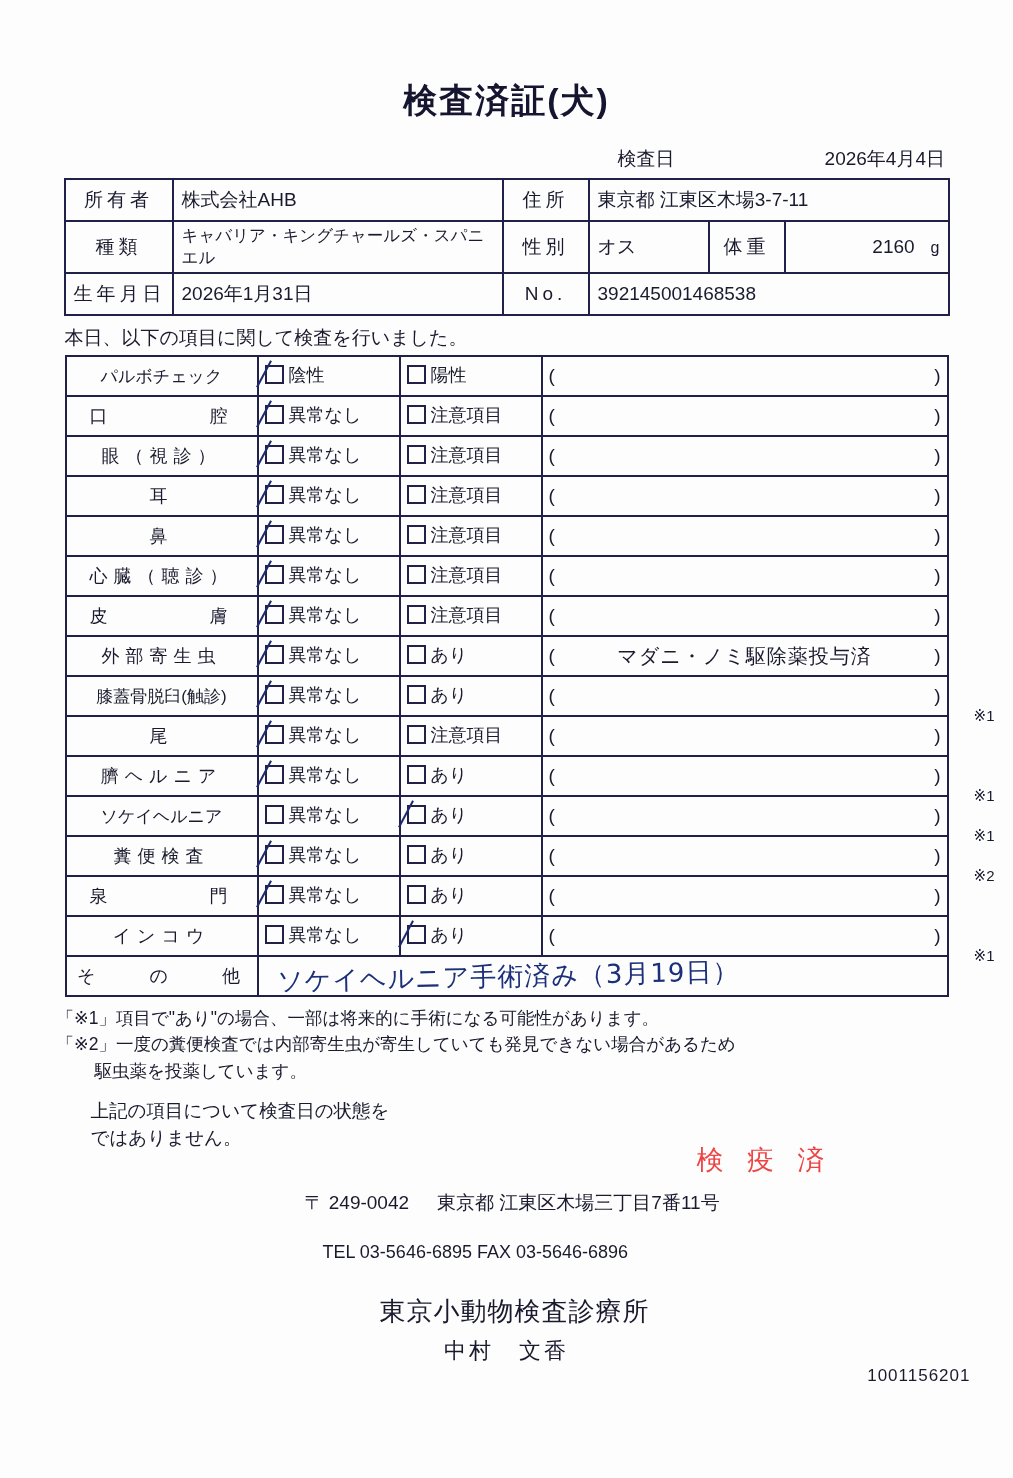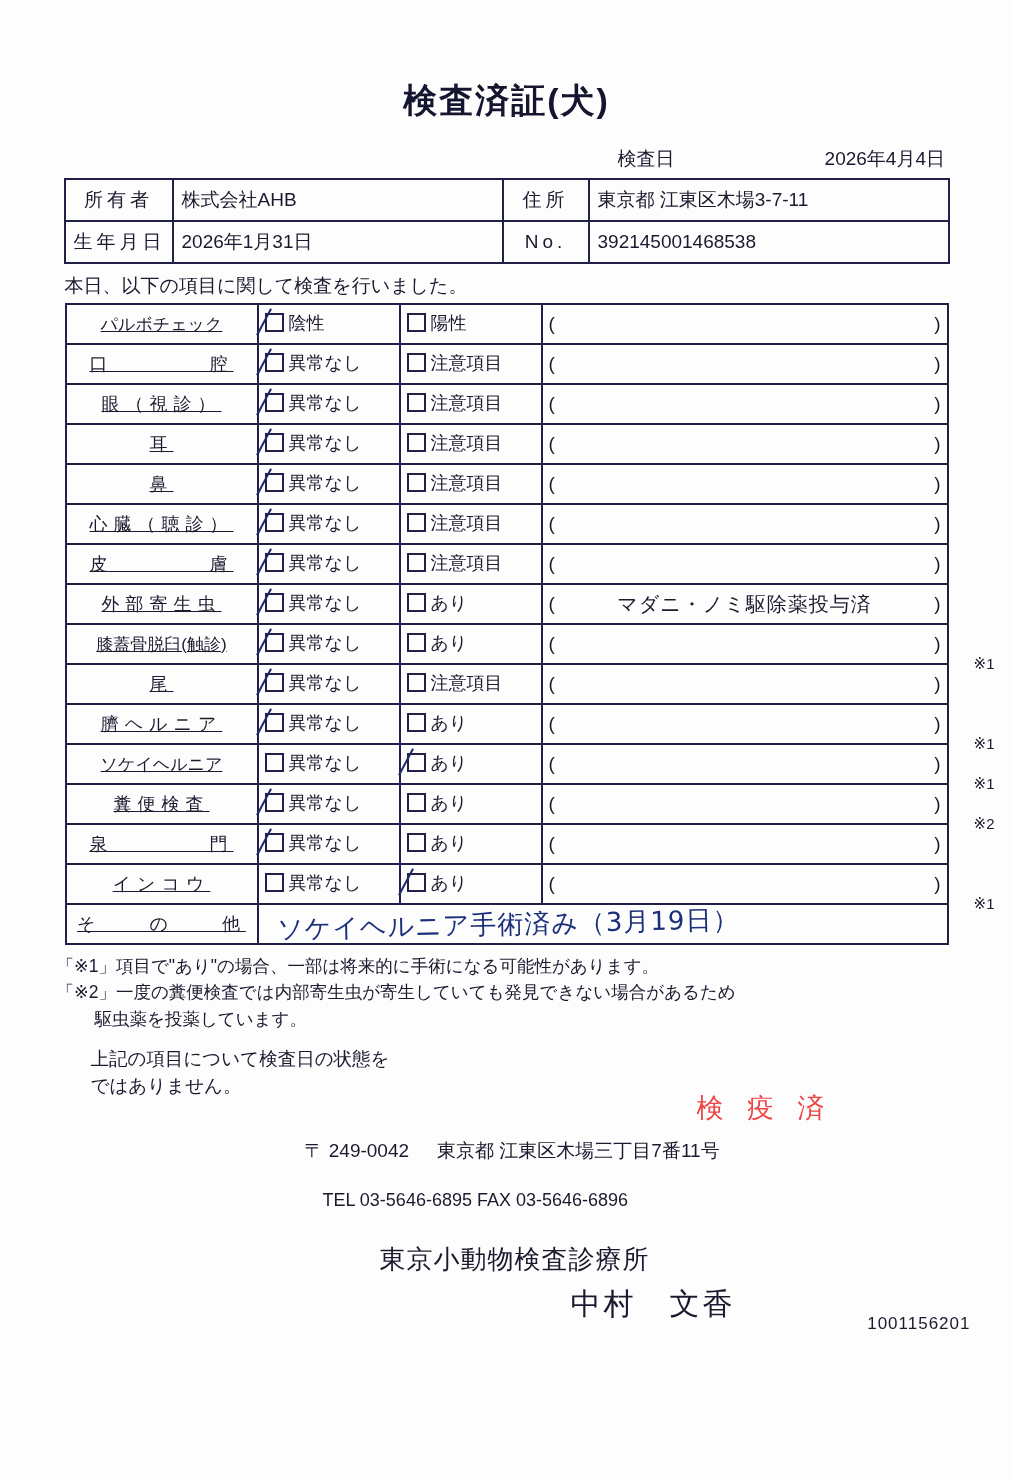--- a/index.html
+++ b/index.html
@@ -94,21 +94,20 @@
     border: 2px solid #202048;
     height: 38px;
     font-size: 18px;
     padding: 0 6px;
     vertical-align: middle;
   }
   .col-name {
     width: 178px;
     text-align: center;
     white-space: nowrap;
-    text-decoration: underline;
   }
   .col-name.spread { letter-spacing: 6px; border-radius: 9px; }
   .col-name.tight { letter-spacing: 0px; font-size: 17px; }
   .col-opt1 { width: 128px; }
   .col-opt2 { width: 128px; }
   .col-paren { }
   .opt {
     display: inline-flex;
     align-items: center;
     white-space: nowrap;
@@ -216,25 +215,25 @@
     position: absolute;
     left: 268px;
     top: 196px;
     width: 420px;
     text-align: center;
     font-size: 26px;
     letter-spacing: 1px;
   }
   .vet {
     position: absolute;
-    left: 279px;
+    left: 260px;
     top: 238px;
     width: 420px;
-    text-align: right;
-    font-size: 30px;
+    text-align: center;
+    font-size: 22px;
     letter-spacing: 3px;
   }
   .serial {
     position: absolute;
     right: 6px;
     top: 268px;
     font-size: 17px;
     letter-spacing: 1px;
   }
 </style>
@@ -260,20 +259,33 @@
         <col style="width:164px">
     </colgroup>
     <tbody>
       <tr>
         <td class="lbl">所有者</td>
         <td class="val">株式会社AHB</td>
         <td class="lbl">住所</td>
         <td class="val" colspan="3">東京都 江東区木場3-7-11</td>
       </tr>
       <tr>
+        <td class="lbl">種類</td>
+        <td class="val" style="font-size:16.5px">キャバリア・キングチャールズ・スパニエル</td>
+        <td class="lbl">性別</td>
+        <td class="val">オス</td>
+        <td class="lbl">体重</td>
+        <td class="val">
+          <span class="cell-weight">
+            <span class="num">2160</span>
+            <span class="unit">g</span>
+          </span>
+        </td>
+      </tr>
+      <tr>
         <td class="lbl">生年月日</td>
         <td class="val">2026年1月31日</td>
         <td class="lbl">No.</td>
         <td class="val" colspan="3">392145001468538</td>
       </tr>
     </tbody>
   </table>
 
   <div class="notice-line">本日、以下の項目に関して検査を行いました。</div>
 

